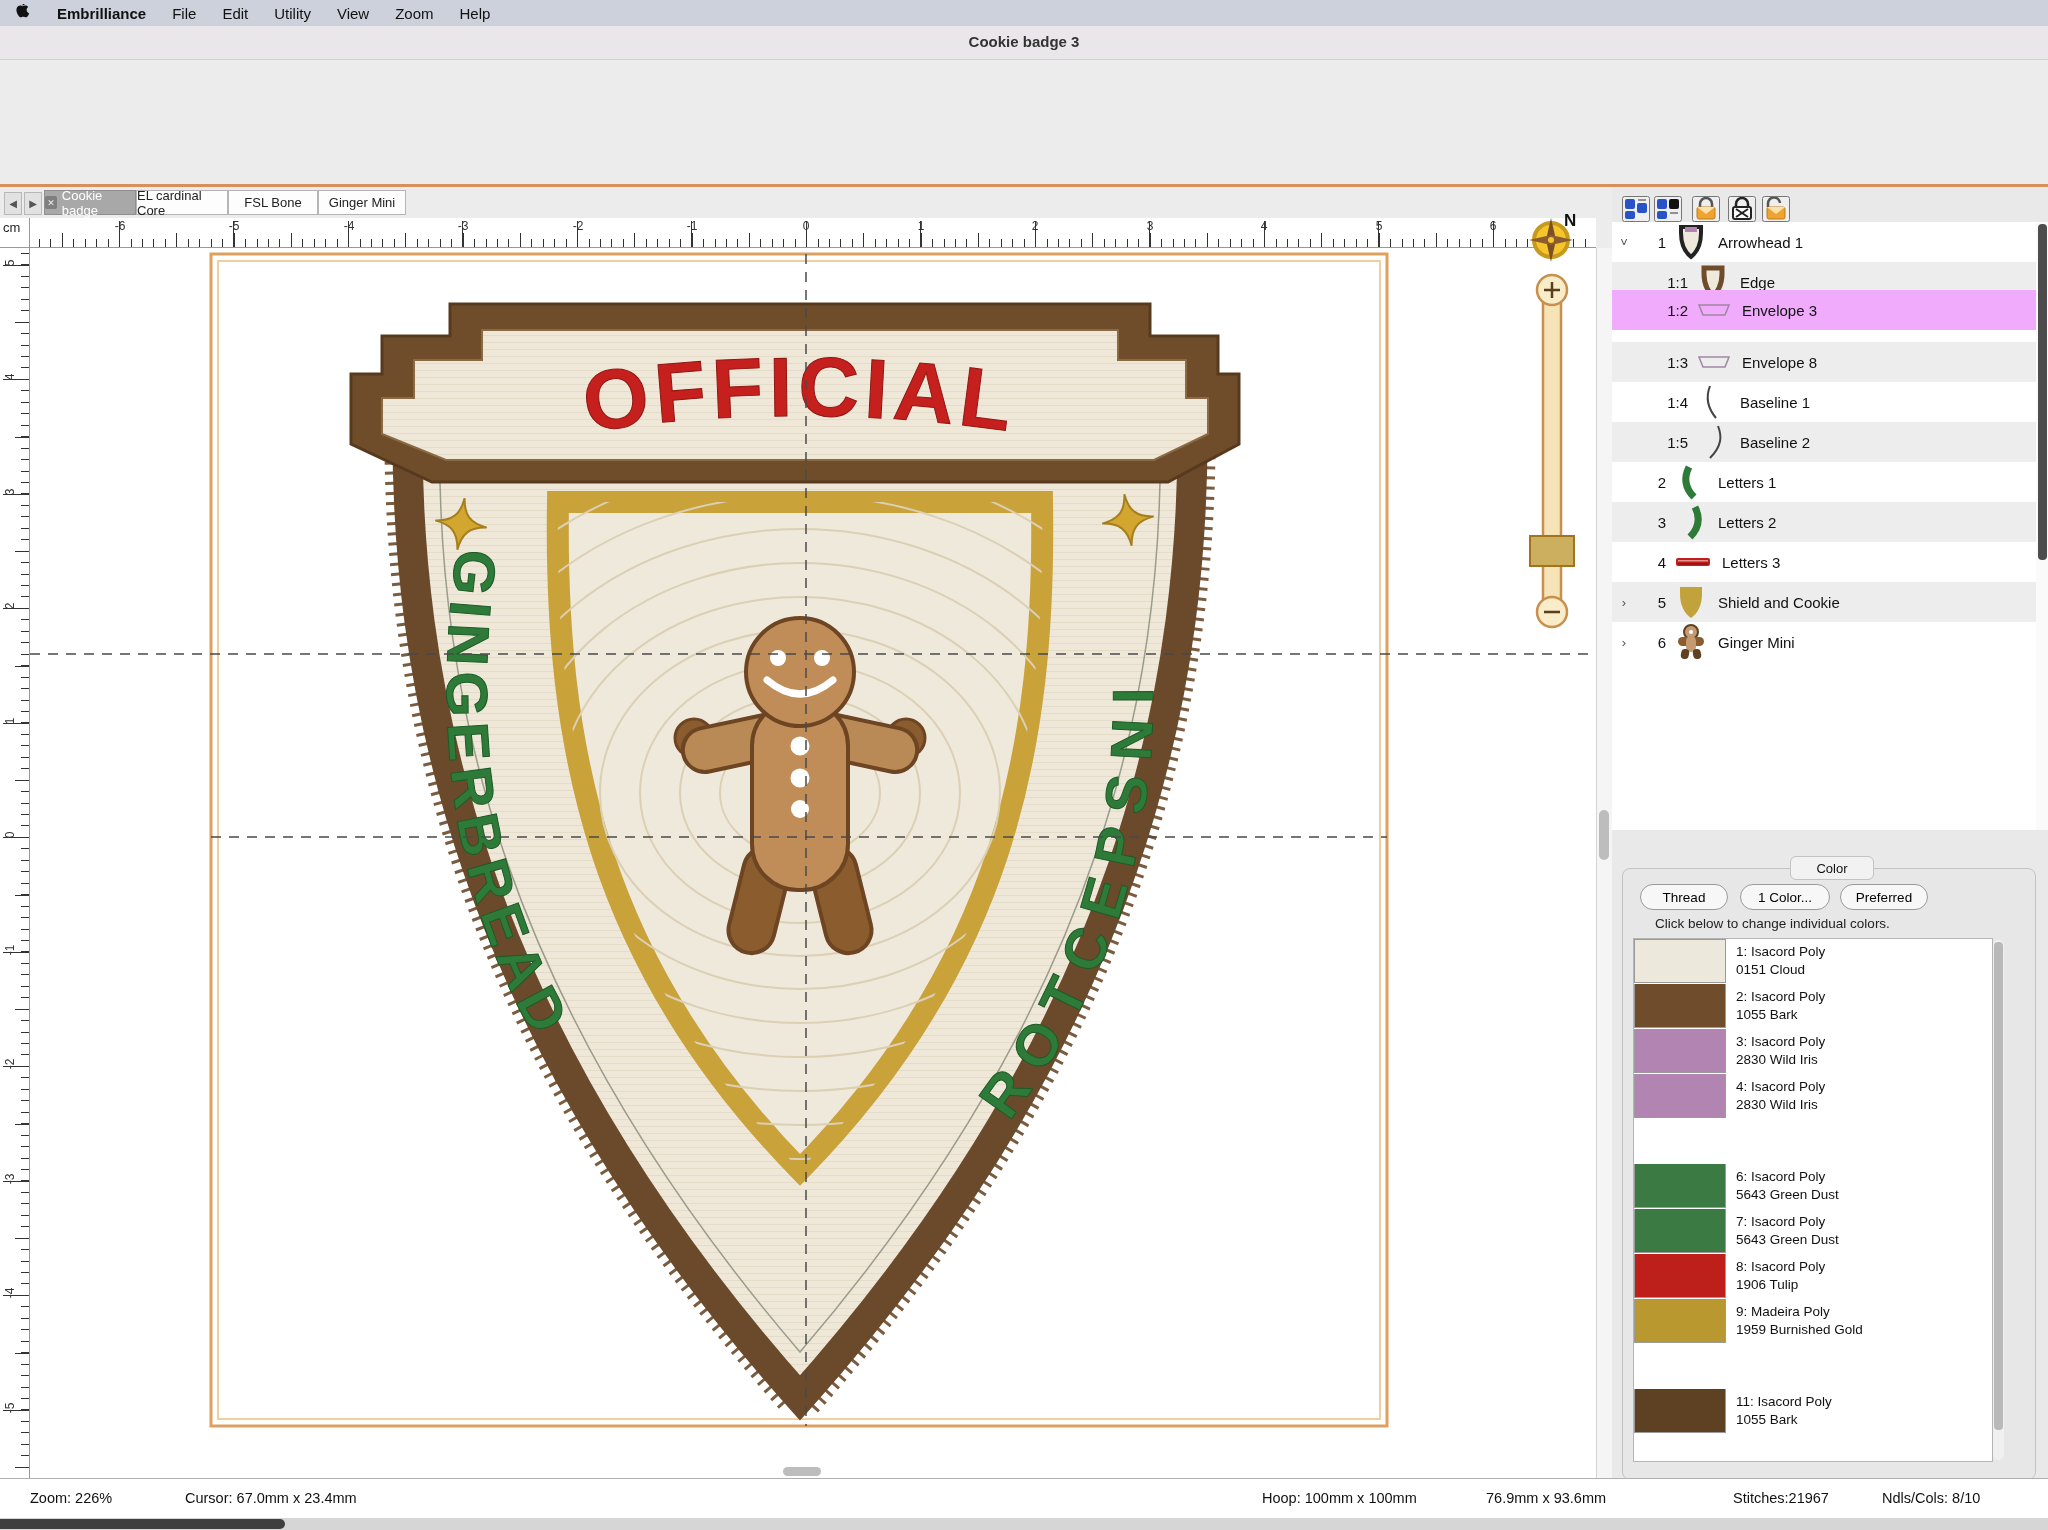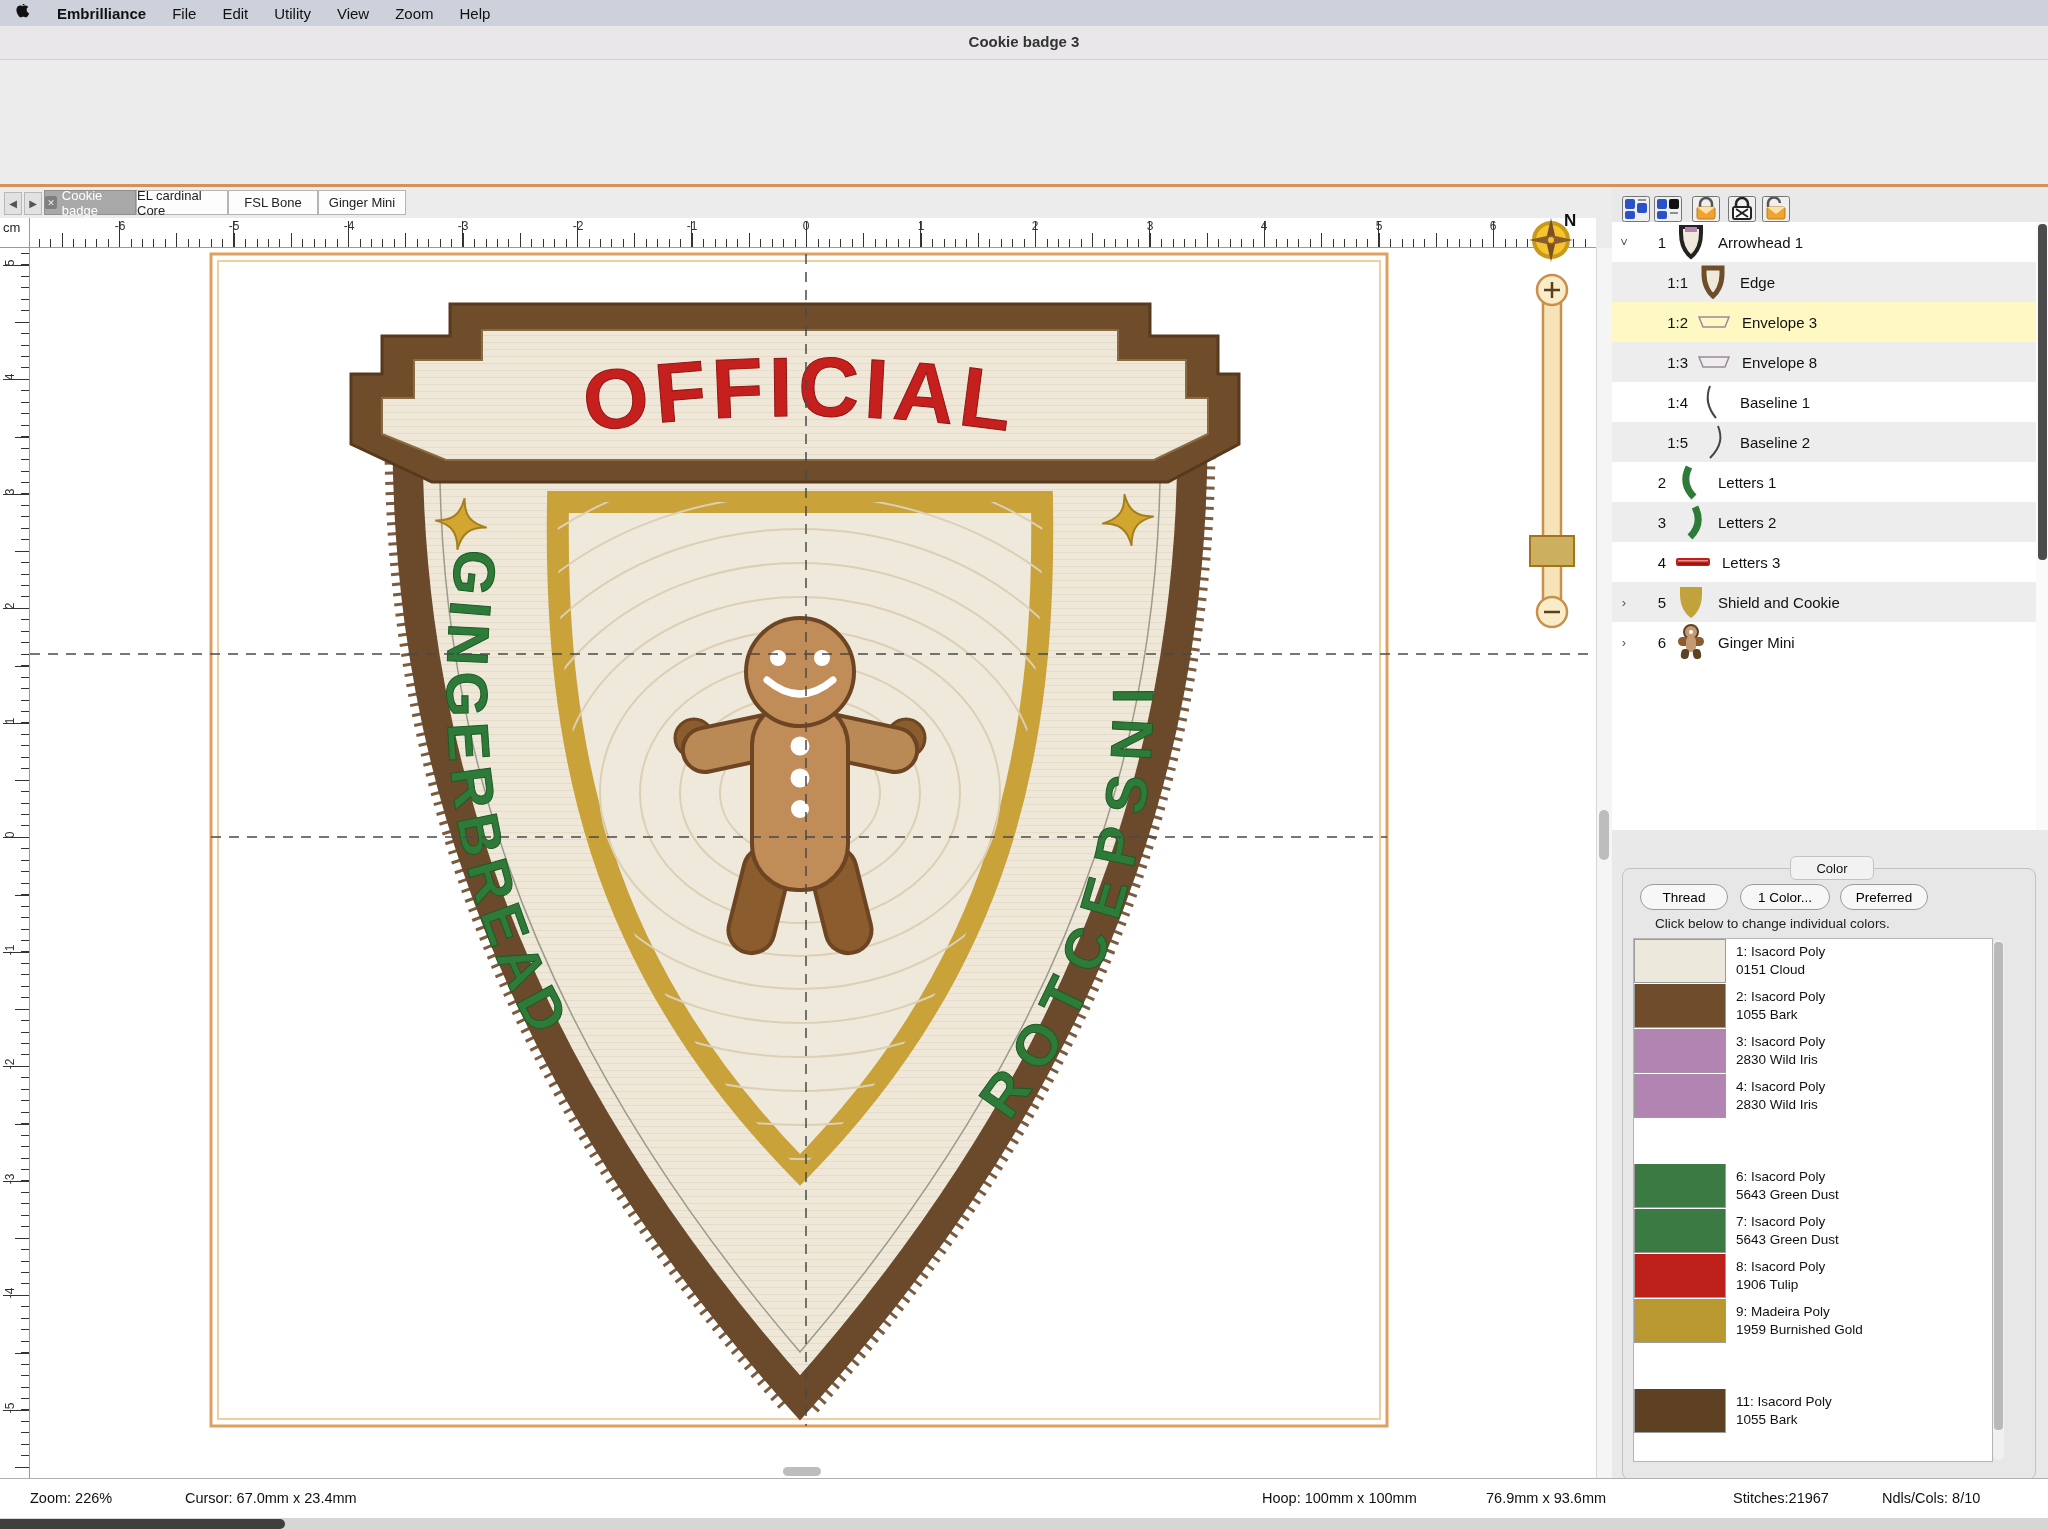--- a/index.html
+++ b/index.html
@@ -579,21 +579,21 @@
   <span class="olab">Arrowhead 1</span>
 </div>
 <div class="olrow sub" style="top:262px;background:#ededed">
   <span class="chev"></span>
     <span class="onum">1:1</span>
   <svg width="34" height="36">
       <path d="M8,4 L26,4 L26,10 C26,21 21,29 17,32 C13,29 8,21 8,10 Z" fill="#efe9dc" stroke="#6f4d2b" stroke-width="5"></path>
     </svg>
   <span class="olab">Edge</span>
 </div>
-<div class="olrow sub" style="top:302px;background:#fef9c3">
+<div class="olrow sub" style="top:290px;background:#f0abfc">
   <span class="chev"></span>
     <span class="onum">1:2</span>
   <svg width="36" height="20">
       <path d="M3,5 L33,5 L29,15 L7,15 Z" fill="none" stroke="#9e86a0" stroke-width="1.5"></path>
     </svg>
   <span class="olab">Envelope 3</span>
 </div>
 <div class="olrow sub" style="top:342px;background:#ededed">
   <span class="chev"></span>
     <span class="onum">1:3</span>

